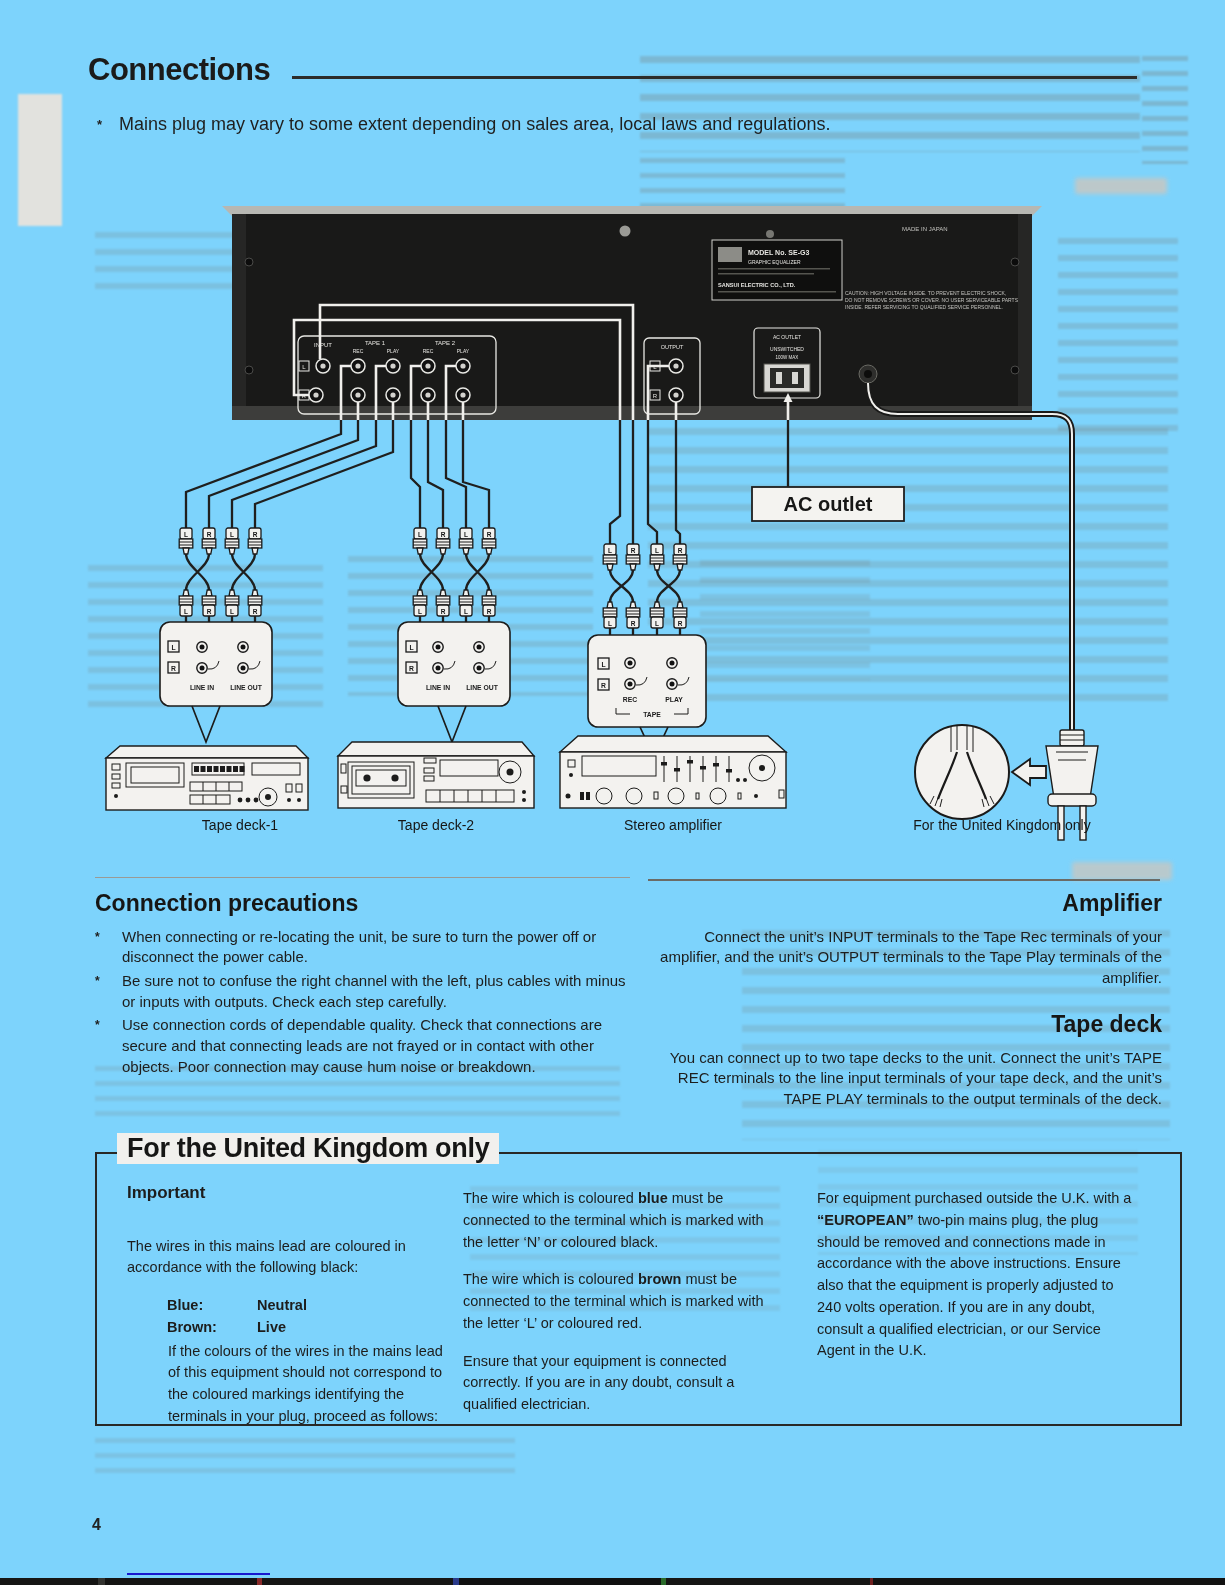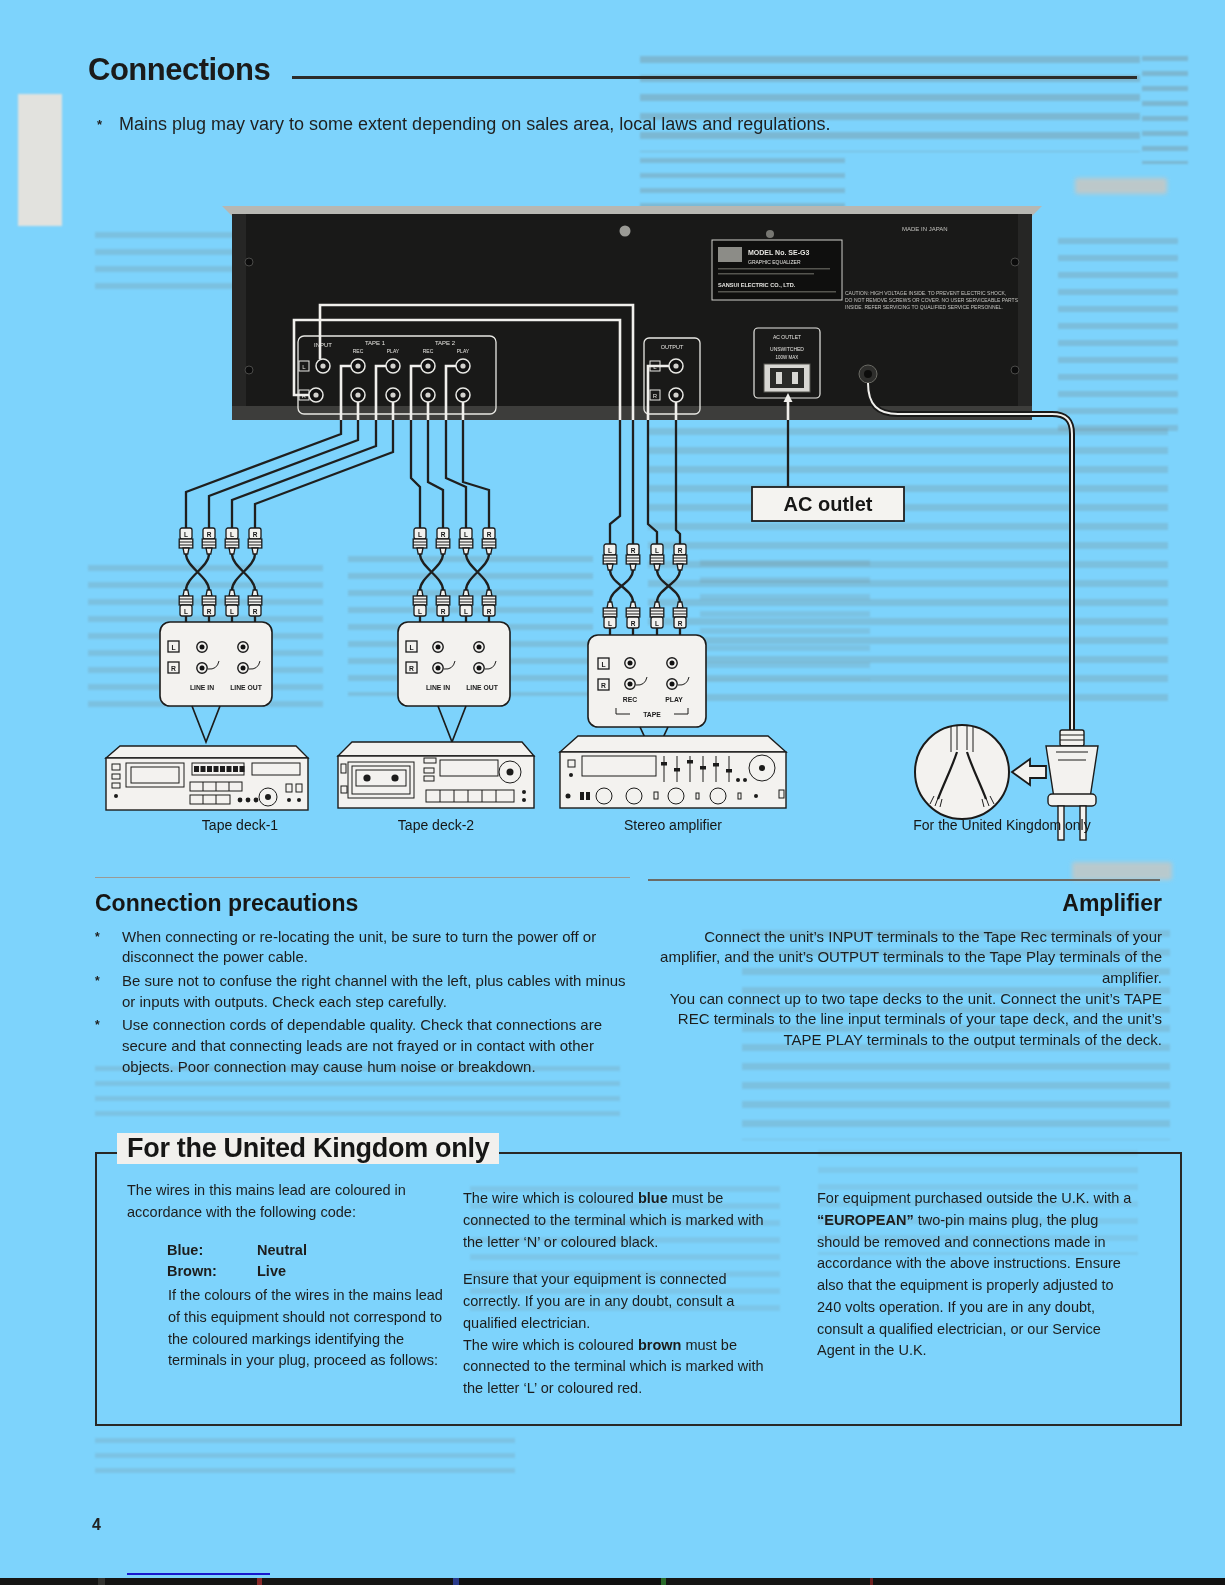--- a/index.html
+++ b/index.html
@@ -513,43 +513,45 @@
     </div>
     <div class="bullet">
       <span class="bstar">*</span>
       <span class="btxt">Use connection cords of dependable quality. Check that connections are secure and that connecting leads are not frayed or in contact with other objects. Poor connection may cause hum noise or breakdown.</span>
     </div>
   </div>
 
   <div class="col" style="left:648px;top:888px;width:514px;text-align:right;">
     <h3 class="sec">Amplifier</h3>
     <div>Connect the unit’s INPUT terminals to the Tape Rec terminals of your amplifier, and the unit’s OUTPUT terminals to the Tape Play terminals of the amplifier.</div>
+    <h3 class="sec" style="margin-top:20px;">Tape deck</h3>
     <div>You can connect up to two tape decks to the unit. Connect the unit’s TAPE REC terminals to the line input terminals of your tape deck, and the unit’s TAPE PLAY terminals to the output terminals of the deck.</div>
   </div>
 
   <div class="ukbox" style="left:95px;top:1152px;width:1083px;height:270px;">
     <span class="uktitle">For the United Kingdom only</span>
 
     <div class="ukcol" style="left:30px;top:26px;width:320px;">
-      <p>The wires in this mains lead are coloured in accordance with the following code:</p>
+      <div class="imp">Important</div>
+      <p>The wires in this mains lead are coloured in accordance with the following black:</p>
       <div class="code-row">
         <span class="cl">Blue:</span>
         <span>Neutral</span>
       </div>
       <div class="code-row" style="margin-bottom:2px;">
         <span class="cl">Brown:</span>
         <span>Live</span>
       </div>
       <p style="margin-bottom:0;margin-left:41px;">If the colours of the wires in the mains lead of this equipment should not correspond to the coloured markings identifying the terminals in your plug, proceed as follows:</p>
     </div>
 
     <div class="ukcol" style="left:366px;top:34px;width:318px;">
       <p><span>The wire which is coloured </span><b>blue</b><span> must be connected to the terminal which is marked with the letter ‘N’ or coloured black.</span></p>
+      <p><span>The wire which is coloured </span><b>brown</b><span> must be connected to the terminal which is marked with the letter ‘L’ or coloured red.</span></p>
       <p style="margin-bottom:0;">Ensure that your equipment is connected correctly. If you are in any doubt, consult a qualified electrician.</p>
-      <p><span>The wire which is coloured </span><b>brown</b><span> must be connected to the terminal which is marked with the letter ‘L’ or coloured red.</span></p>
     </div>
 
     <div class="ukcol" style="left:720px;top:34px;width:324px;">
       <p style="margin-bottom:0;"><span>For equipment purchased outside the U.K. with a </span><b>“EUROPEAN”</b><span> two-pin mains plug, the plug should be removed and connections made in accordance with the above instructions. Ensure also that the equipment is properly adjusted to 240 volts operation. If you are in any doubt, consult a qualified electrician, or our Service Agent in the U.K.</span></p>
     </div>
   </div>
 
   <div class="abs pagenum" style="left:92px;top:1516px;">4</div>
   <div class="abs bluerule" style="left:127px;top:1573px;width:143px;"></div>
   <div class="abs botbar" style="left:0;top:1578px;width:1225px;height:7px;"></div>

